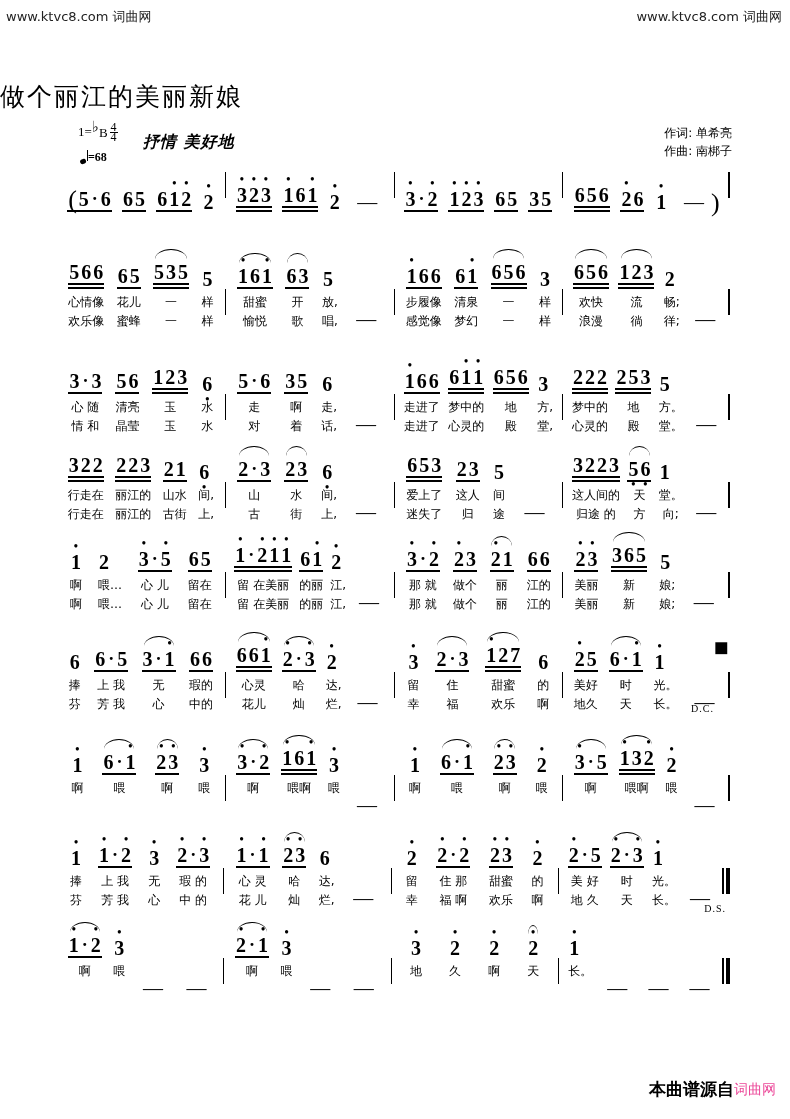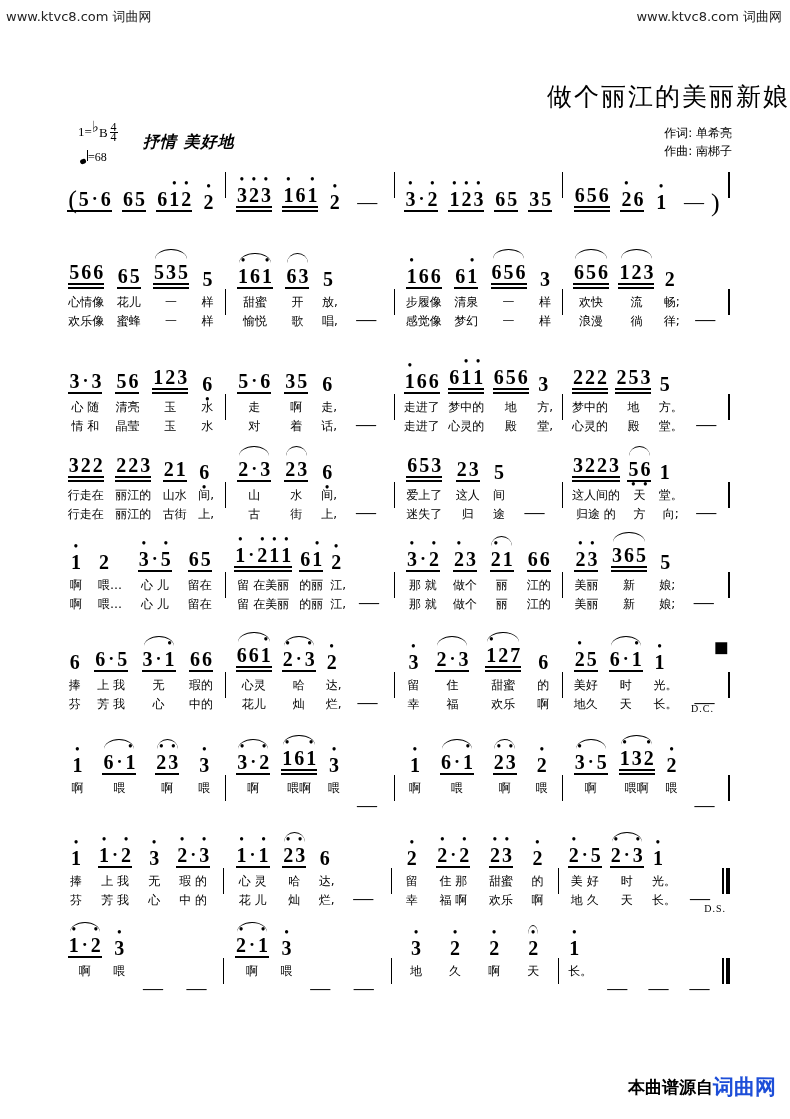--- a/index.html
+++ b/index.html
@@ -8,35 +8,35 @@
     font-family:"Liberation Sans","DejaVu Sans",sans-serif;
     color:#000;position:relative;overflow:hidden;
   }
   
   .wm{position:absolute;top:8px;font-family:"Liberation Mono","DejaVu Sans Mono",monospace;font-size:12px;color:#222;white-space:nowrap;}
   .wm.left{left:6px;}
   .wm.right{right:8px;}
   .wm .cn{font-family:"DejaVu Sans",sans-serif;font-size:13px;}
 
   
-  .title{position:absolute;top:80px;left:0;width:790px;text-align:right;
+  .title{position:absolute;top:80px;left:0;width:790px;text-align:left;
          font-family:"DejaVu Sans",sans-serif;font-size:25px;letter-spacing:2px;}
   .credits{position:absolute;top:124px;right:58px;text-align:left;
            font-family:"DejaVu Sans",sans-serif;font-size:12px;line-height:18px;}
 
   .keyblock{position:absolute;left:78px;top:124px;font-size:13px;
             font-family:"Liberation Serif","DejaVu Serif",serif;}
   .keyline{display:flex;align-items:flex-start;height:18px;}
   .keyline .eq{font-size:13px;}
   .flat{font-family:"DejaVu Sans",sans-serif;font-size:15px;line-height:11px;position:relative;top:-2px;}
   .bnote{font-size:13px;position:relative;top:1px;}
   .meter{display:inline-block;text-align:center;line-height:9px;font-size:12px;margin-left:2px;position:relative;top:-1px;}
   .meter .num{display:block;border-bottom:1px solid #000;padding:0 1px;}
   .meter .den{display:block;padding:0 1px;}
-  .tempo{position:absolute;left:80px;top:150px;font-size:12px;font-family:"Liberation Serif",serif;white-space:nowrap;}
+  .tempo{position:absolute;left:80px;top:150px;font-size:12px;font-family:"Liberation Serif",serif;white-space:nowrap;font-weight:bold;}
   .quarternote{display:inline-block;width:8px;height:11px;position:relative;vertical-align:-2px;}
   .quarternote .head{position:absolute;left:0;bottom:0;width:6px;height:4.5px;background:#000;border-radius:50%;transform:rotate(-20deg);}
   .quarternote .stem{position:absolute;right:0;bottom:2px;width:1.4px;height:11px;background:#000;}
   .expr{position:absolute;left:143px;top:132px;font-family:"DejaVu Sans",sans-serif;font-size:16px;font-weight:bold;letter-spacing:1px;font-style:italic;}
 
   
   .system{position:absolute;left:62px;width:668px;}
   .measures{display:flex;align-items:flex-end;}
   .measure{display:flex;align-items:flex-end;position:relative;}
   .barline{width:1px;background:#000;height:26px;margin:0 5px 14px 5px;align-self:flex-end;}
@@ -71,21 +71,21 @@
   .lyr.l2{margin-top:3px;}
 
   .marker{font-family:"Liberation Serif","DejaVu Serif",serif;font-size:10px;
           letter-spacing:1px;position:absolute;}
 
   .segno{position:absolute;font-family:"DejaVu Sans",sans-serif;font-size:17px;}
 
   
   .footer{position:absolute;bottom:18px;right:14px;display:flex;align-items:center;}
   .footer .f1{font-family:"DejaVu Sans",sans-serif;font-size:17px;font-weight:bold;}
-  .footer .f2{font-family:"DejaVu Sans",sans-serif;font-size:21px;font-weight:bold;color:#1d4ed8;}
+  .footer .f2{font-family:"DejaVu Sans",sans-serif;font-size:14px;font-weight:normal;color:#ec4899;}
 </style>
 </head>
 <body>
 
 <div class="wm left"><span class="cn">www.ktvc8.com 词曲网</span></div>
 <div class="wm right"><span class="cn">www.ktvc8.com 词曲网</span></div>
 
 <div class="title">做个丽江的美丽新娘</div>
 
 <div class="credits">

